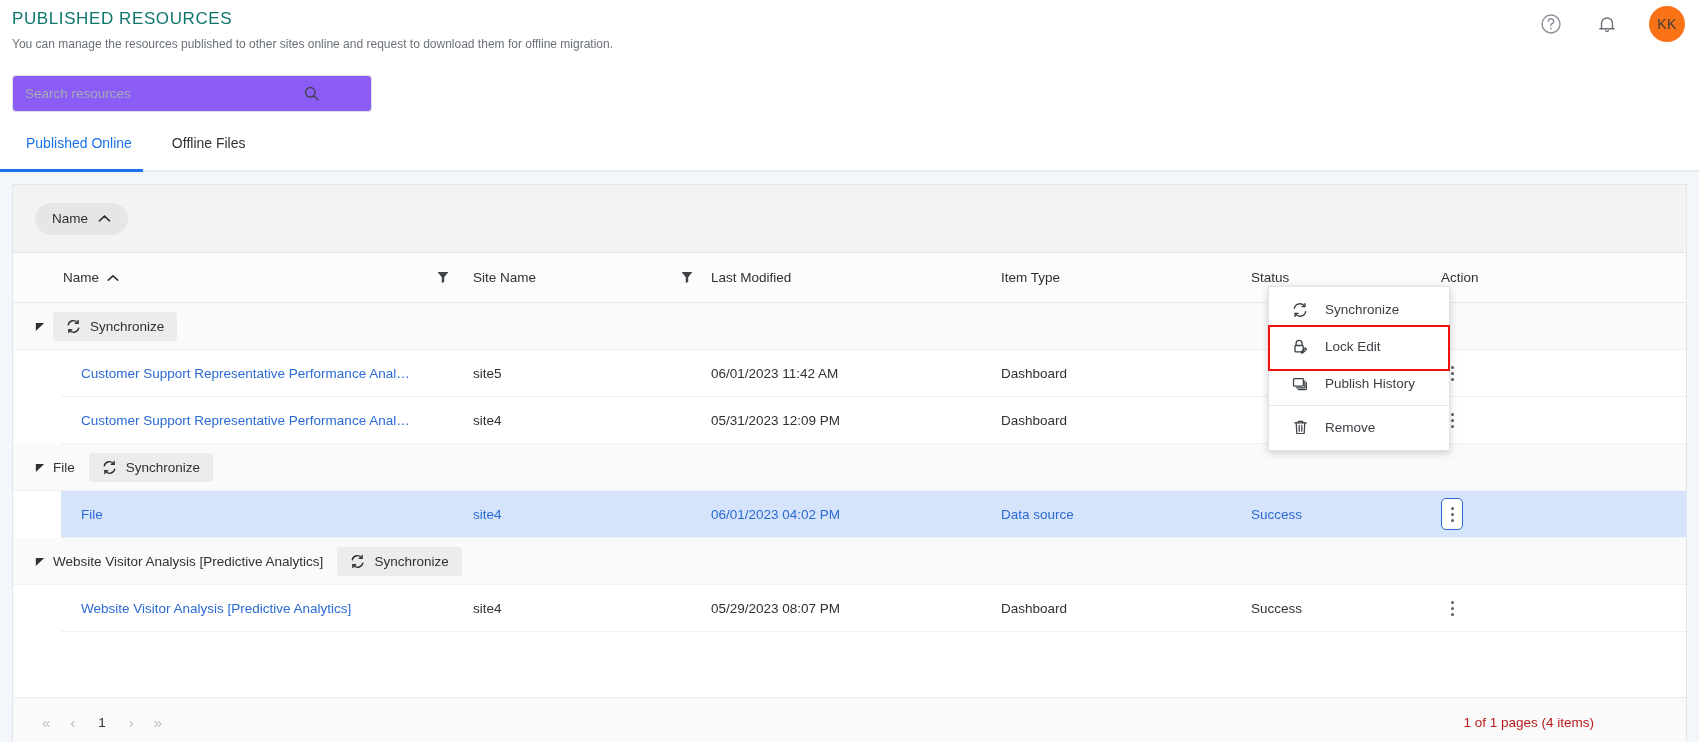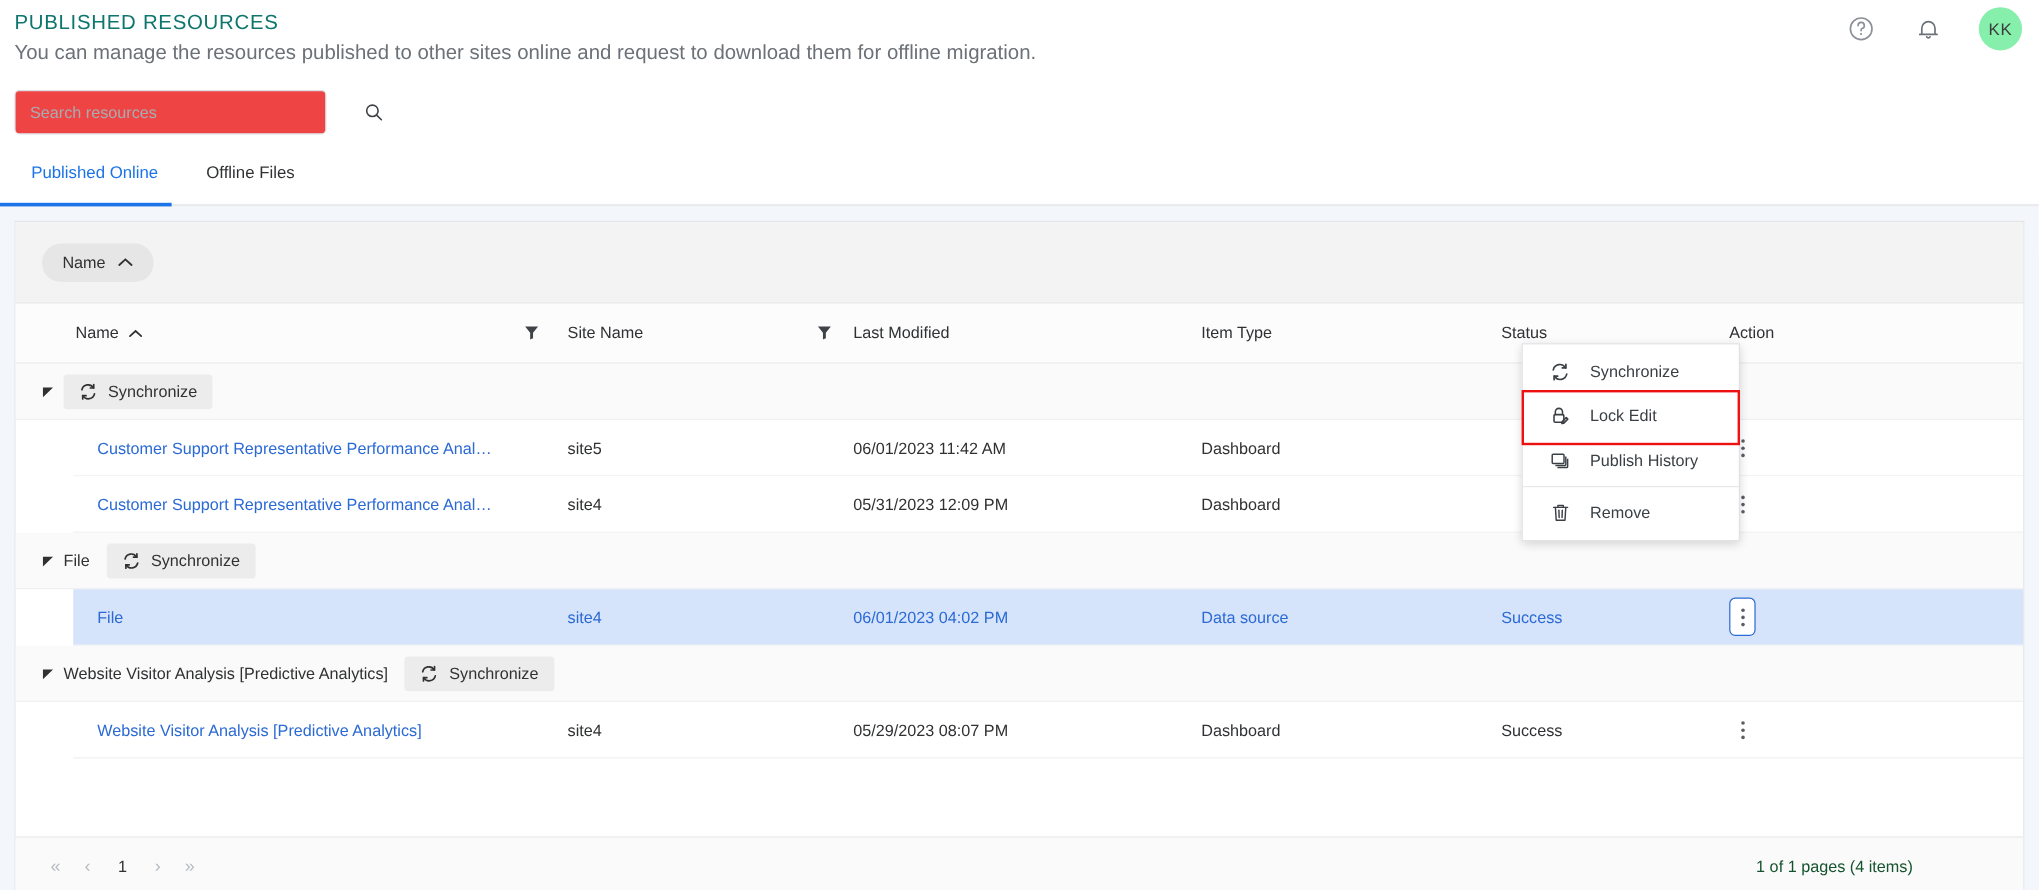--- a/index.html
+++ b/index.html
@@ -12,45 +12,45 @@
   }
   .page { position: relative; width: 1699px; height: 742px; background:#fff; }
 
   
   .header { position: relative; padding: 8px 24px 0 12px; }
   .page-title {
     font-size: 17px; letter-spacing: .6px; color: #0f766e;
     font-weight: 400; line-height: 22px;
   }
   .page-subtitle {
-    font-size: 17px; color: #6b7177; margin-top: 5px; line-height: 18px;
+    font-size: 12px; color: #6b7177; margin-top: 5px; line-height: 18px;
   }
   .header-actions {
     position: absolute; top: 0px; right: 14px;
     display: flex; align-items: center; gap: 28px; height: 48px;
   }
   .icon-btn {
     width: 28px; height: 28px; display: flex; align-items:center; justify-content:center;
     cursor: pointer; color: #6b7177;
   }
   .avatar {
     width: 36px; height: 36px; border-radius: 50%;
-    background: #86efac; color: #3c3c3c;
+    background: #f97316; color: #3c3c3c;
     display:flex; align-items:center; justify-content:center;
     font-size: 14px; letter-spacing: .5px; cursor: pointer;
   }
 
   
   .search-wrap { margin: 22px 0 0 12px; position: relative; width: 320px; }
   .search-input {
-    width: 260px; height: 37px;
+    width: 360px; height: 37px;
     border: 1px solid #dcdfe3; border-radius: 4px;
     padding: 0 38px 0 12px; font-size: 13.5px; color: #303133;
     font-family: "Liberation Sans", sans-serif;
-    background: #ef4444; outline: none;
+    background: #8b5cf6; outline: none;
   }
   .search-input::placeholder { color: #a7acb1; }
   .search-icon {
     position: absolute; right: 12px; top: 10px; color: #4a4f54; cursor: pointer;
   }
 
   
   .tabs { margin: 22px 0 0 0; position: relative; height: 38px; }
   .tabs-inner { display: flex; align-items: flex-end; gap: 12px; padding-left: 12px; }
   .tab {
@@ -154,21 +154,21 @@
 
   
   .pager {
     height: 50px; border-top: 1px solid #e8eaec; background: #fafafa;
     display: flex; align-items: center; padding: 0 22px;
     font-size: 13.5px; color: #4a4f54;
   }
   .pager-left { display:flex; align-items:center; gap: 6px; }
   .pg { color:#b6bbc0; cursor:pointer; padding: 2px 7px; font-size: 15px; line-height: 1; }
   .pg-num { color:#303133; padding: 2px 10px; cursor: pointer; }
-  .pager-right { margin-left:auto; color:#14532d; padding-right: 70px; }
+  .pager-right { margin-left:auto; color:#b91c1c; padding-right: 70px; }
 
   
   .menu {
     position: absolute; left: 1268px; top: 286px; width: 182px;
     background: #fff; border: 1px solid #e0e2e5;
     box-shadow: 0 2px 8px rgba(0,0,0,.18); z-index: 40;
     padding: 4px 0;
   }
   .menu-item {
     display: flex; align-items: center; gap: 16px;

